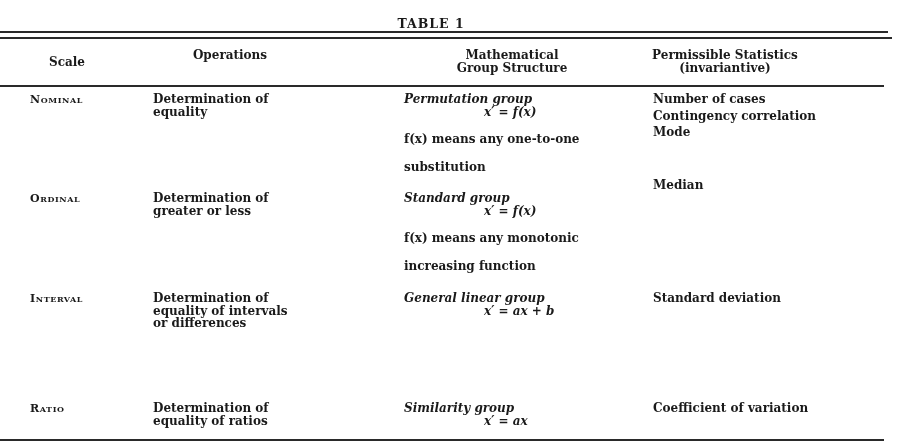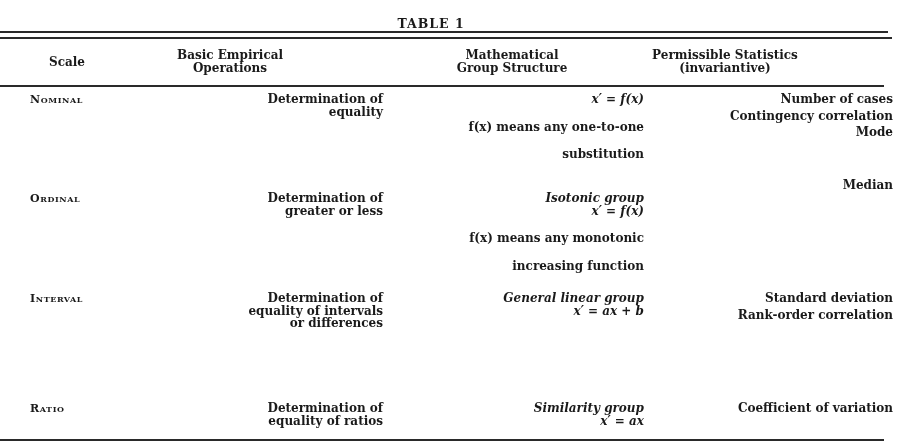--- a/index.html
+++ b/index.html
@@ -8,21 +8,21 @@
       background: #ffffff;
     }
     body {
       width: 900px;
       height: 446px;
       position: relative;
       overflow: hidden;
       font-family: "DejaVu Serif", "Liberation Serif", serif;
       color: #1a1a1a;
     }
-    .abs { position: absolute; text-align: right; }
+    .abs { position: absolute; }
     .title {
       left: 0; width: 862px; top: 16px;
       text-align: center;
       font-size: 12.5px;
       font-weight: bold;
       letter-spacing: 1px;
     }
     .rule {
       position: absolute;
       left: 0;
@@ -76,60 +76,60 @@
 </head>
 <body>
 
 <div class="abs title">TABLE 1</div>
 
 <div class="rule rule-top1"></div>
 <div class="rule rule-top2"></div>
 
 <div class="abs hdr hdr-scale">Scale</div>
 <div class="abs hdr hdr-ops">
-  <span class="line">Basic Empirical</span>
   <span class="line">Operations</span>
 </div>
 <div class="abs hdr hdr-group">
   <span class="line">Mathematical</span>
   <span class="line">Group Structure</span>
 </div>
 <div class="abs hdr hdr-stats">
   <span class="line">Permissible Statistics</span>
   <span class="line">(invariantive)</span>
 </div>
 
 <div class="rule rule-head"></div>
 
 <div>
   <div class="abs scale-name" style="top:93px;">Nominal</div>
   <div class="abs cell ops" style="top:93px;">
     <span class="line">Determination of</span>
     <span class="line">equality</span>
   </div>
   <div class="abs cell group" style="top:93px;">
+    <span class="group-name">Permutation group</span>
     <span class="formula">x′ = f(x)</span>
     <span class="desc">f(x) means any one-to-one</span>
     <span class="desc">substitution</span>
   </div>
   <div class="abs cell stats" style="top:91px;">
     <span class="line">Number of cases</span>
     <span class="line">Contingency correlation</span>
     <span class="line">Mode</span>
   </div>
 </div>
 
 <div>
   <div class="abs scale-name" style="top:192px;">Ordinal</div>
   <div class="abs cell ops" style="top:192px;">
     <span class="line">Determination of</span>
     <span class="line">greater or less</span>
   </div>
   <div class="abs cell group" style="top:192px;">
-    <span class="group-name">Isotonic group</span>
+    <span class="group-name">Standard group</span>
     <span class="formula">x′ = f(x)</span>
     <span class="desc">f(x) means any monotonic</span>
     <span class="desc">increasing function</span>
   </div>
   <div class="abs cell stats" style="top:177px;">
     <span class="line">Median</span>
   </div>
 </div>
 
 <div>
@@ -138,21 +138,20 @@
     <span class="line">Determination of</span>
     <span class="line">equality of intervals</span>
     <span class="line">or differences</span>
   </div>
   <div class="abs cell group" style="top:292px;">
     <span class="group-name">General linear group</span>
     <span class="formula">x′ = ax + b</span>
   </div>
   <div class="abs cell stats" style="top:290px;">
     <span class="line">Standard deviation</span>
-    <span class="line">Rank-order correlation</span>
   </div>
 </div>
 
 <div>
   <div class="abs scale-name" style="top:402px;">Ratio</div>
   <div class="abs cell ops" style="top:402px;">
     <span class="line">Determination of</span>
     <span class="line">equality of ratios</span>
   </div>
   <div class="abs cell group" style="top:402px;">

